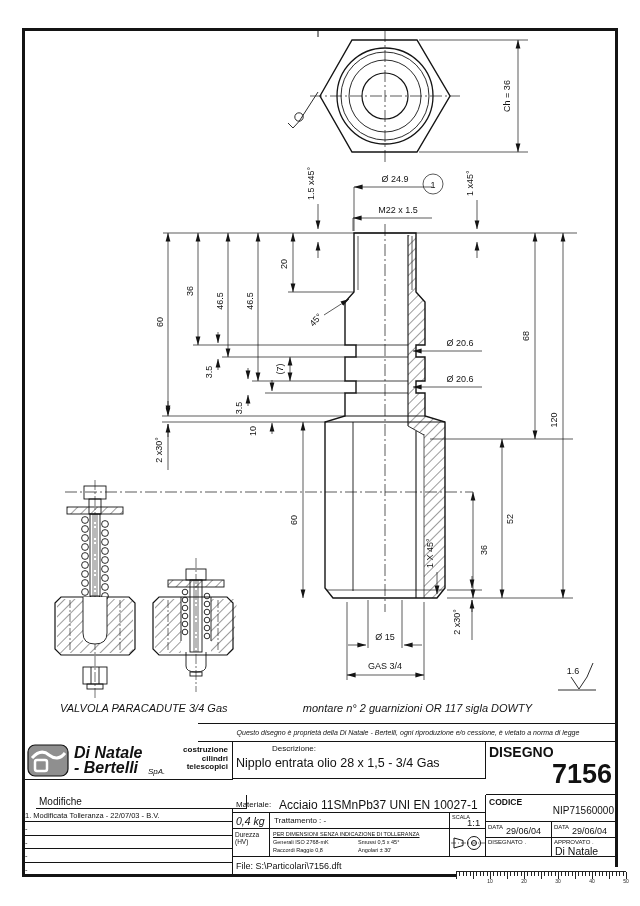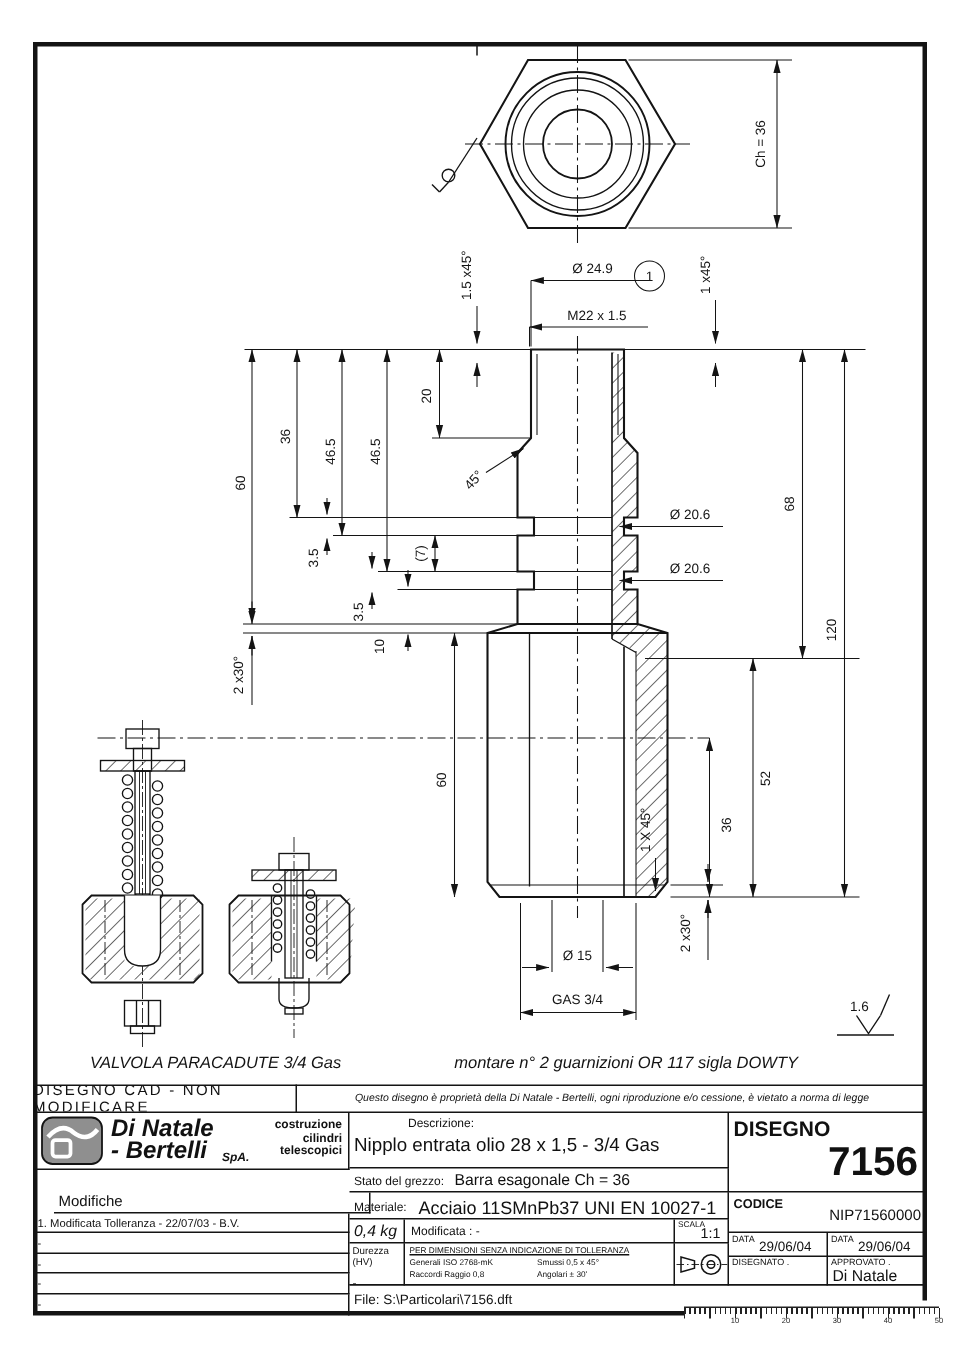--- a/index.html
+++ b/index.html
@@ -358,36 +358,33 @@
         <line x1="198" y1="580" x2="198" y2="652" stroke-width="0.6"></line>
         <path d="M186,652 L186,666 Q186,672 196,672 Q206,672 206,666 L206,652"></path>
         <rect x="190" y="672" width="12" height="4"></rect>
       </g>
     </g>
 
     <text class="cap" x="60" y="712">VALVOLA PARACADUTE 3/4 Gas</text>
     <text class="cap" x="532" y="712" text-anchor="end">montare n° 2 guarnizioni OR 117 sigla DOWTY</text>
   </svg>
 
-  <div class="cell band band-cad" style="left:22px;top:723px;width:176px;height:19px;border-top:1px solid #141414;">
-    <span>DISEGNO CAD  - NON MODIFICARE</span>
-  </div>
   <div class="cell band band-prop noR" style="left:198px;top:723px;width:420px;height:19px;border-top:1px solid #141414;">
     <span>Questo disegno è proprietà della Di Natale - Bertelli, ogni riproduzione e/o cessione, è vietato a norma di legge</span>
   </div>
 
   <div class="cell" style="left:22px;top:742px;width:211px;height:38px;">
     <svg width="42" height="34" style="position:absolute;left:5px;top:2px">
       <rect x="1" y="1" width="40" height="31" rx="7" fill="#8f8f8f" stroke="#141414" stroke-width="1.2"></rect>
       <path d="M5,14 Q14,4 22,11 Q31,18 38,9" fill="none" stroke="#ffffff" stroke-width="3"></path>
       <rect x="8" y="16" width="12" height="11" rx="2" fill="none" stroke="#ffffff" stroke-width="2.5"></rect>
     </svg>
     <div class="name-it" style="position:absolute;left:52px;top:3px;">Di Natale</div>
     <div class="name-it" style="position:absolute;left:52px;top:18px;">- Bertelli</div>
-    <div style="position:absolute;left:126px;top:25px;font-style:italic;font-size:8px;font-weight:bold;">SpA.</div>
+    <div style="position:absolute;left:126px;top:25px;font-style:italic;font-size:8px;font-weight:normal;">SpA.</div>
     <div class="tagline" style="position:absolute;right:4px;top:4px;">
       <div>costruzione</div>
       <div>cilindri</div>
       <div>telescopici</div>
     </div>
   </div>
 
   <div class="cell" style="left:36px;top:795px;width:211px;height:14px;font-size:10px;padding:1px 0 0 3px;">
     <span>Modifiche</span>
   </div>
@@ -404,33 +401,29 @@
     <span>-</span>
   </div>
   <div class="cell noB" style="left:22px;top:863px;width:211px;height:14px;font-size:7.5px;padding:2px 0 0 3px;">
     <span>-</span>
   </div>
 
   <div class="cell" style="left:233px;top:742px;width:253px;height:37px;">
     <div class="lab8" style="position:absolute;left:3px;top:2px;padding-left:36px;">Descrizione:</div>
     <div style="position:absolute;left:3px;top:14px;font-size:12.5px;">Nipplo entrata olio 28 x 1,5 - 3/4 Gas</div>
   </div>
-  <div class="cell" style="left:233px;top:779px;width:253px;height:16px;">
-    <span class="lab8" style="position:absolute;left:3px;top:4px;">Stato del grezzo:</span>
-    <span style="position:absolute;left:70px;top:2px;font-size:10.5px;">Barra esagonale Ch = 36</span>
-  </div>
   <div class="cell" style="left:233px;top:795px;width:253px;height:18px;">
     <span class="lab8" style="position:absolute;left:3px;top:5px;">Materiale:</span>
     <span style="position:absolute;left:46px;top:3px;font-size:12px;">Acciaio 11SMnPb37  UNI EN 10027-1</span>
   </div>
   <div class="cell" style="left:233px;top:813px;width:37px;height:16px;font-size:10.5px;padding:2px 0 0 3px;font-style:italic;">
     <span>0,4 kg</span>
   </div>
   <div class="cell" style="left:270px;top:813px;width:180px;height:16px;font-size:8px;padding:3px 0 0 4px;">
-    <span>Modificata : -</span>
+    <span>Trattamento : -</span>
   </div>
   <div class="cell" style="left:450px;top:813px;width:36px;height:16px;">
     <span style="position:absolute;left:2px;top:1px;font-size:5.5px;">SCALA</span>
     <span style="position:absolute;left:17px;top:4px;font-size:9.5px;">1:1</span>
   </div>
   <div class="cell" style="left:233px;top:829px;width:37px;height:28px;">
     <div style="font-size:6.5px;padding:2px 0 0 2px;">Durezza (HV)</div>
     <div style="font-size:8px;padding:6px 0 0 2px;">-</div>
   </div>
   <div class="cell" style="left:270px;top:829px;width:180px;height:28px;">

